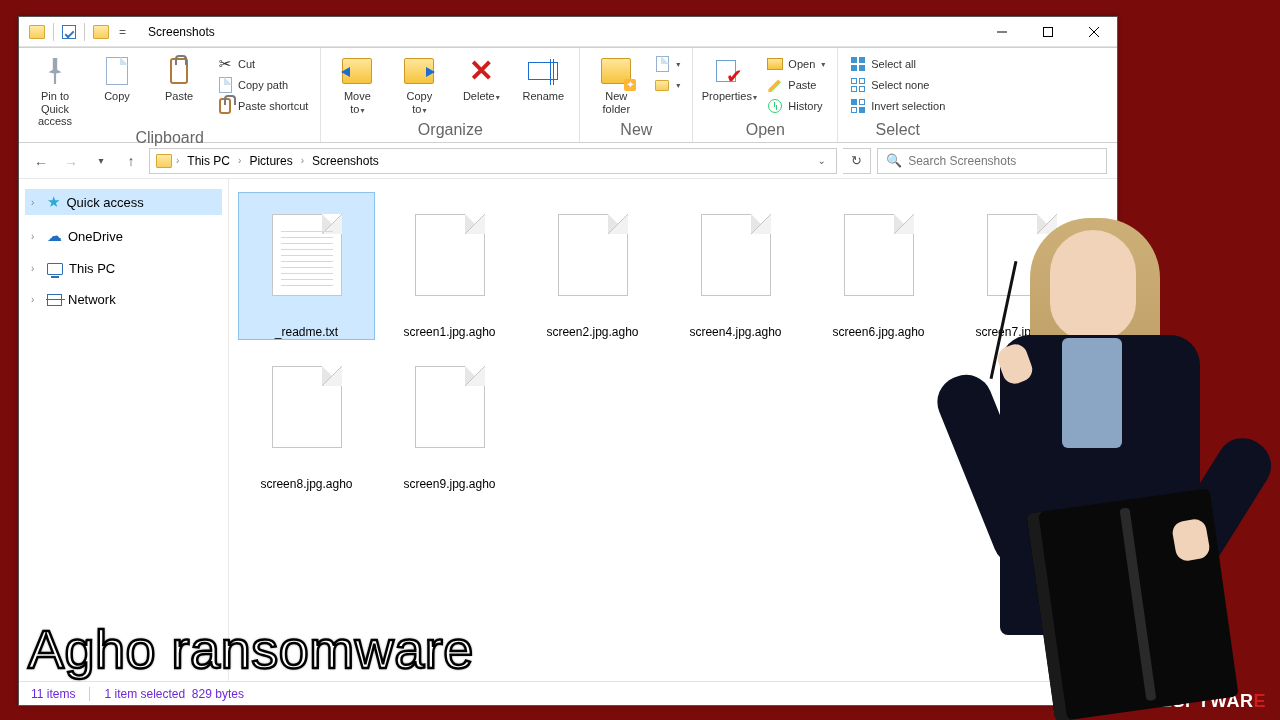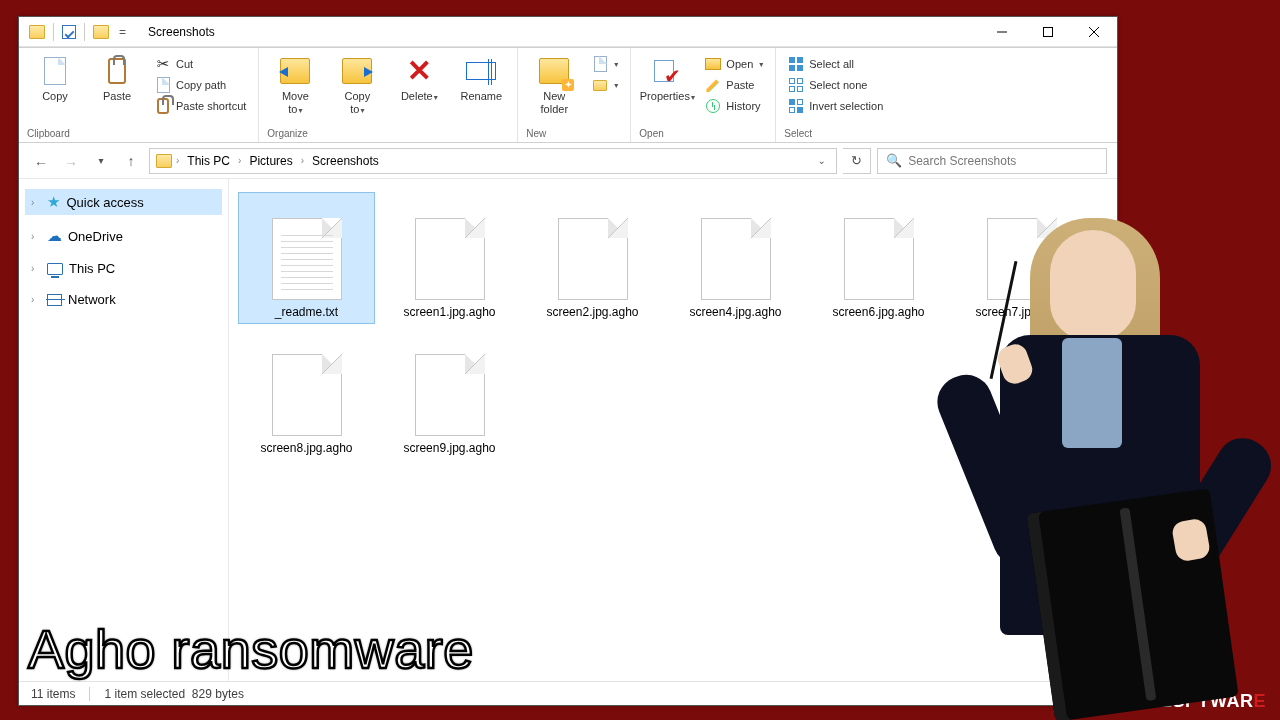--- a/index.html
+++ b/index.html
@@ -21,21 +21,21 @@
 .tab { padding:5px 14px; cursor:default; }
 .tab.file { background:#1a6f4b; color:#fff; }
 .tab.active { border:1px solid #d0d0d0; border-bottom:1px solid #fff; background:#fff; position:relative; top:1px; }
 .tabrow .spacer { flex:1; }
 .collapse-caret { margin-right:8px; color:#777; font-size:10px; }
 .help-ico { width:16px; height:16px; border-radius:50%; background:#1979ca; color:#fff; font-size:11px; font-weight:bold; text-align:center; line-height:16px; margin-right:10px; }
 
 .ribbon { height:96px; border-top:1px solid #d0d0d0; border-bottom:1px solid #d0d0d0; background:#fff; display:flex; font-size:11px; color:#333; }
 .group { border-right:1px solid #e3e3e3; padding:4px 8px 2px; display:flex; flex-direction:column; }
 .group-body { flex:1; display:flex; align-items:flex-start; gap:6px; }
-.group-label { font-size:10px; color:#666; padding:1px 0; }
+.group-label { text-align:center; font-size:16px; color:#666; padding:1px 0; }
 .big-btn { display:flex; flex-direction:column; align-items:center; justify-content:flex-start; width:56px; padding-top:2px; gap:2px; text-align:center; line-height:1.15; }
 .big-btn .ic { width:34px; height:34px; display:flex; align-items:center; justify-content:center; }
 .small-list { display:flex; flex-direction:column; gap:1px; padding-top:2px; }
 .small-btn { display:flex; align-items:center; gap:5px; padding:2px 4px; white-space:nowrap; }
 .small-btn .ic { width:16px; height:16px; display:flex; align-items:center; justify-content:center; }
 .drop-caret { font-size:8px; margin-left:1px; color:#555; }
 
 .pin-ic { width:22px; height:26px; background:#9aa6b1; clip-path:polygon(40% 0,60% 0,60% 45%,80% 55%,55% 60%,55% 100%,45% 100%,45% 60%,20% 55%,40% 45%); }
 .page-ic { width:22px; height:28px; background:#fff; border:1px solid #96b0cd; position:relative; }
 .page-ic::before { content:""; position:absolute; right:-1px; top:-1px; border-top:8px solid #fff0; border-left:8px solid #cfe0f1; }
@@ -76,29 +76,29 @@
 .nav-item { display:flex; align-items:center; gap:6px; padding:4px 6px; }
 .nav-item.sel { background:#cde8ff; }
 .nav-chev { color:#888; font-size:10px; width:10px; }
 .star-ic { color:#2fa8d8; font-size:15px; }
 .cloud-ic { color:#1f6fc1; font-size:15px; }
 .pc-ic { width:16px; height:12px; border:1.5px solid #2d6fb3; border-radius:1px; position:relative; }
 .pc-ic::after { content:""; position:absolute; left:3px; bottom:-4px; width:8px; height:2px; background:#2d6fb3; }
 .net-ic { width:15px; height:12px; border:1.5px solid #2d6fb3; position:relative; }
 .net-ic::after { content:""; position:absolute; left:-2px; top:4px; width:19px; height:1.5px; background:#2d6fb3; }
 .content { flex:1; padding:14px 10px; display:flex; flex-wrap:wrap; align-content:flex-start; gap:6px 8px; overflow:auto; }
-.file { width:135px; height:130px; display:flex; flex-direction:column; align-items:center; justify-content:center; padding-top:21px; text-align:center; font-size:12px; }
+.file { width:135px; height:146px; display:flex; flex-direction:column; align-items:center; justify-content:space-between; padding-top:21px; text-align:center; font-size:12px; }
 .file.sel { background:#cde8ff; outline:1px solid #8cc3ee; }
 .file-thumb { width:70px; height:82px; background:#fff; border:1px solid #c6c6c6; position:relative; margin-bottom:5px; }
 .file-thumb::before { content:""; position:absolute; right:-1px; top:-1px; width:0; height:0; border-top:20px solid #fff; border-left:20px solid #e6e6e6; }
 .file-thumb .fold { position:absolute; right:-1px; top:-1px; width:20px; height:20px; background:linear-gradient(135deg,transparent 48%,#c6c6c6 50%,#f2f2f2 52%); }
 .file-thumb.txt .lines { position:absolute; left:8px; right:8px; top:16px; bottom:8px; background:repeating-linear-gradient(#d8d8d8 0,#d8d8d8 1px,transparent 1px,transparent 6px); }
 .file-name { line-height:1.2; word-break:break-word; }
 
-.status { height:24px; border-top:1px solid #e3e3e3; display:flex; align-items:center; padding:0 12px; font-size:12px; color:#404040; gap:14px; }
+.status { height:24px; border-top:1px solid #e3e3e3; display:flex; align-items:center; padding:0 12px; font-size:12px; color:#6d28d9; gap:14px; }
 .status .sep { width:1px; height:14px; background:#ccc; }
 
 .overlay-title { position:absolute; left:28px; bottom:40px; font-size:54px; color:#fff; -webkit-text-stroke:2.5px #000; font-weight:400; letter-spacing:.5px; font-family:"Segoe UI Light","Segoe UI",sans-serif; text-shadow:0 0 3px #000; }
 .watermark { position:absolute; right:14px; bottom:8px; font-size:18px; font-weight:800; color:#fff; letter-spacing:.5px; }
 .watermark .red { color:#d21c1c; }
 .watermark .grey { color:#888; }
 
 .person { position:absolute; right:30px; bottom:0; width:330px; height:520px; pointer-events:none; }
 .p-head { position:absolute; top:30px; left:130px; width:86px; height:110px; background:#f0d3b8; border-radius:44px 44px 38px 38px; }
 .p-hair { position:absolute; top:18px; left:110px; width:130px; height:220px; background:linear-gradient(#cdb078,#b8985f); border-radius:60px 60px 20px 20px; z-index:0; }
@@ -146,20 +146,27 @@
     </div>
   </div>
 
 
   <div class="ribbon">
 
     <div class="group">
       <div class="group-body">
         <div class="big-btn">
           <span class="ic">
+              <span class="pin-ic"></span>
+            </span>
+          <span style="white-space:pre-line;">Pin to Quick
+access</span>
+        </div>
+        <div class="big-btn">
+          <span class="ic">
               <span class="page-ic dbl"></span>
             </span>
           <span>Copy</span>
         </div>
         <div class="big-btn">
           <span class="ic">
               <span class="clip-ic"></span>
             </span>
           <span>Paste</span>
         </div>

